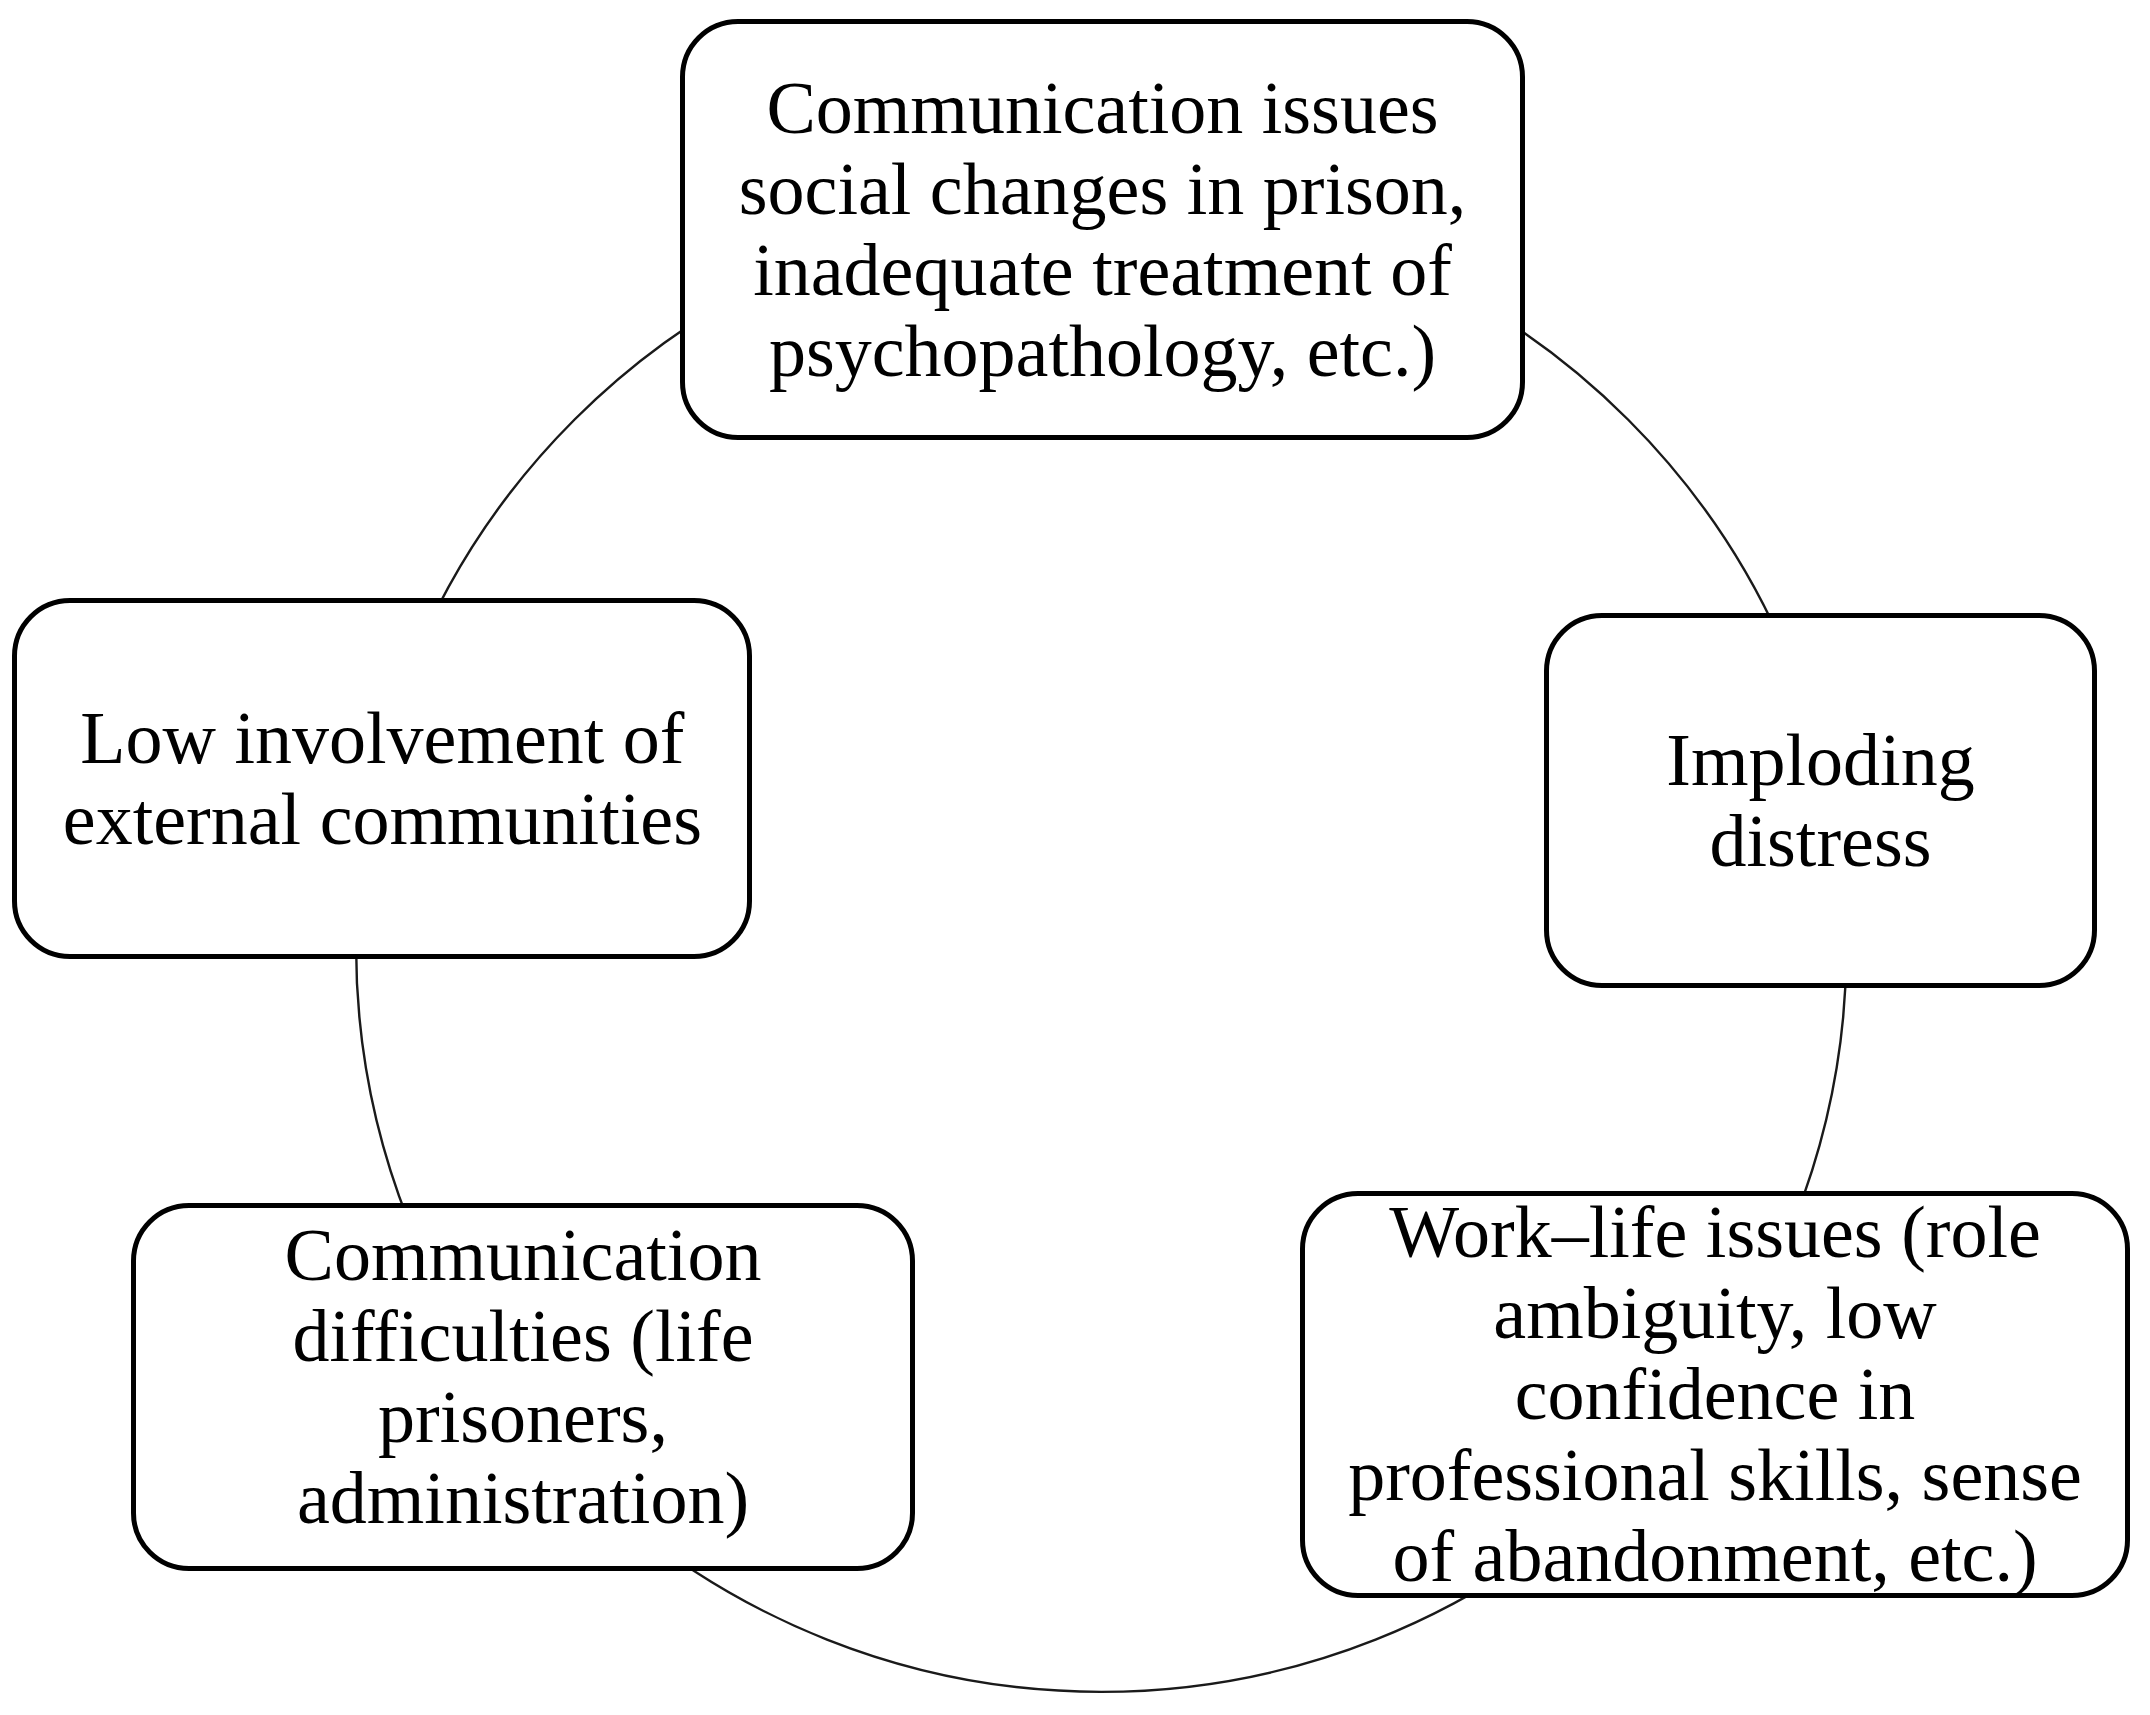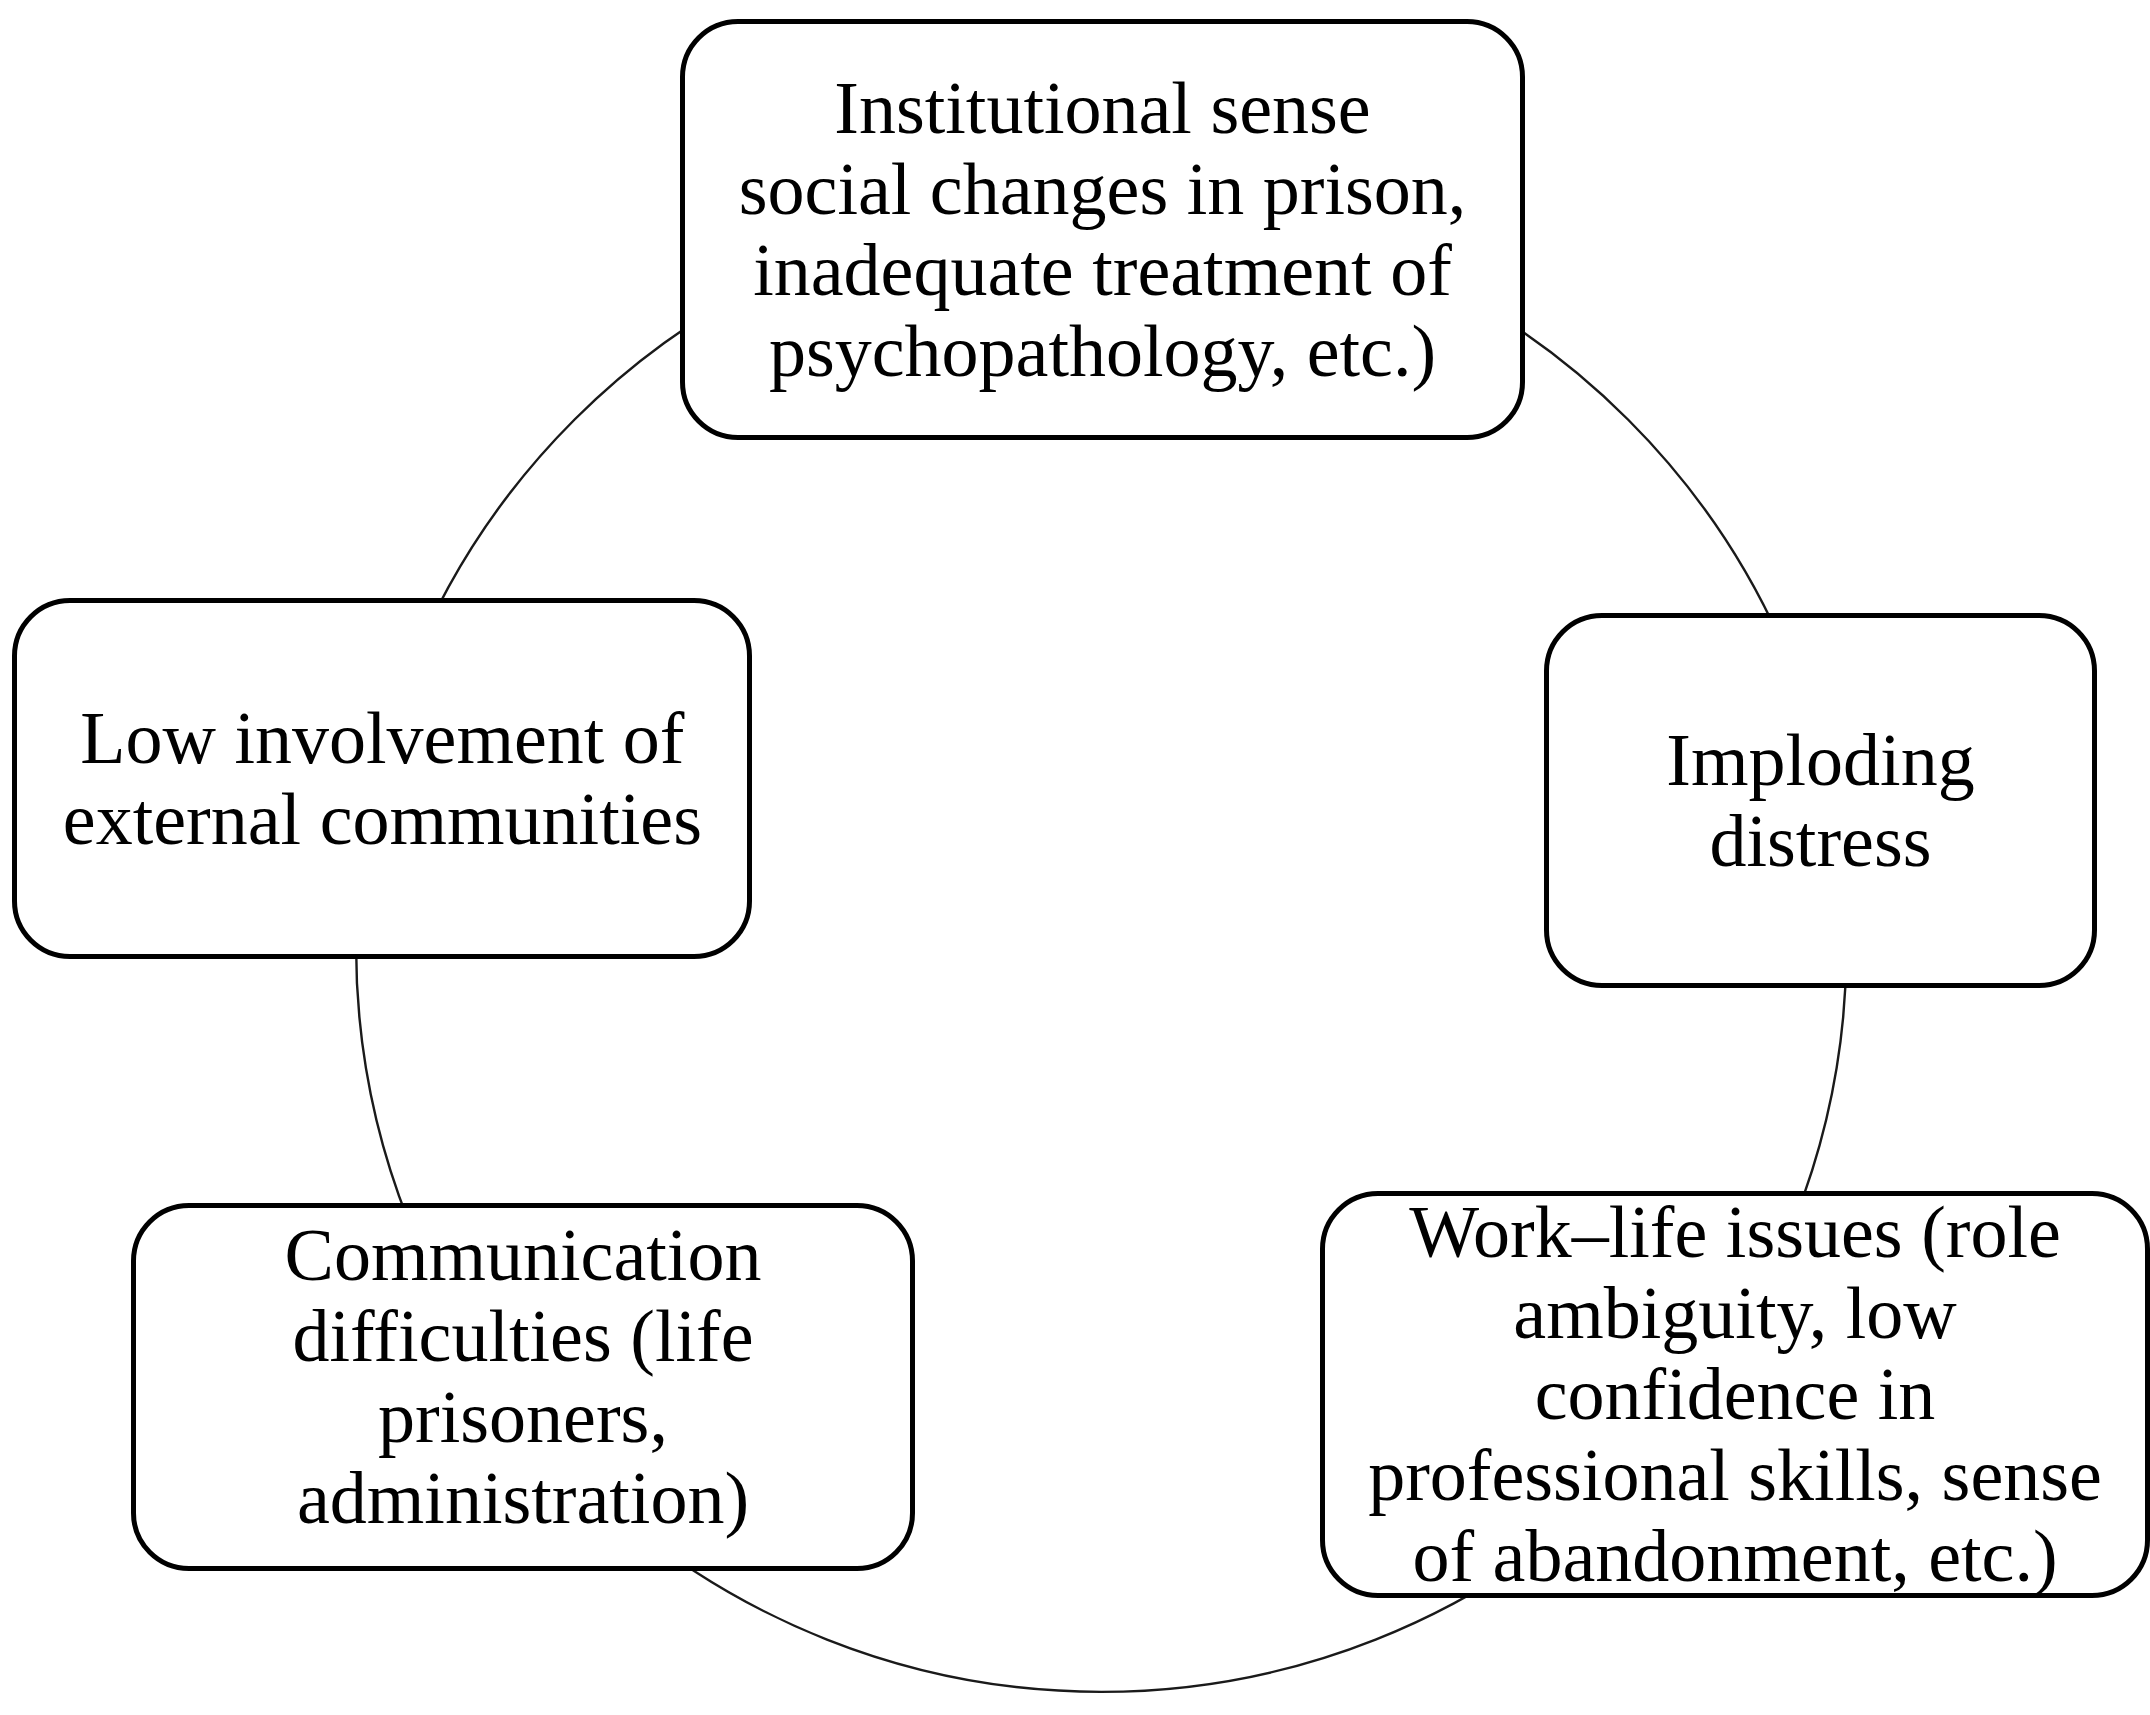--- a/index.html
+++ b/index.html
@@ -39,33 +39,33 @@
   }
   .ln {
     display: block;
     white-space: nowrap;
   }
   .node-top          { left: 680px;  top: 19px;   width: 845px; height: 421px; }
   .node-left         { left: 12.4px;   top: 598px;  width: 740px; height: 361px; text-align: right; }
   .node-right        { left: 1544px; top: 588px;  width: 553px;  height: 375px; margin-top: 25px; }
   .node-bottom-left  { left: 131px;  top: 1203px; width: 784px; height: 368px;
                        justify-content: flex-start; padding-top: 6.9px; }
-  .node-bottom-right { left: 1300px; top: 1191px; width: 830px; height: 407px; margin-left: 20px; }
+  .node-bottom-right { left: 1300px; top: 1191px; width: 830px; height: 407px; }
 </style>
 </head>
 <body>
 
 <div class="canvas">
 
   <svg class="connector" width="2151" height="1716" viewBox="0 0 3129 2496">
     <circle cx="1602" cy="1377" r="1084" fill="none" stroke="#1a1a1a" stroke-width="3.5"></circle>
   </svg>
 
   <div class="node node-top">
-    <span class="ln">Institutional sense</span>
+    <span class="ln">Communication issues</span>
     <span class="ln">social changes in prison,</span>
     <span class="ln">inadequate treatment of</span>
     <span class="ln">psychopathology, etc.)</span>
   </div>
 
   <div class="node node-right">
     <span class="ln">Imploding</span>
     <span class="ln">distress</span>
   </div>
 

